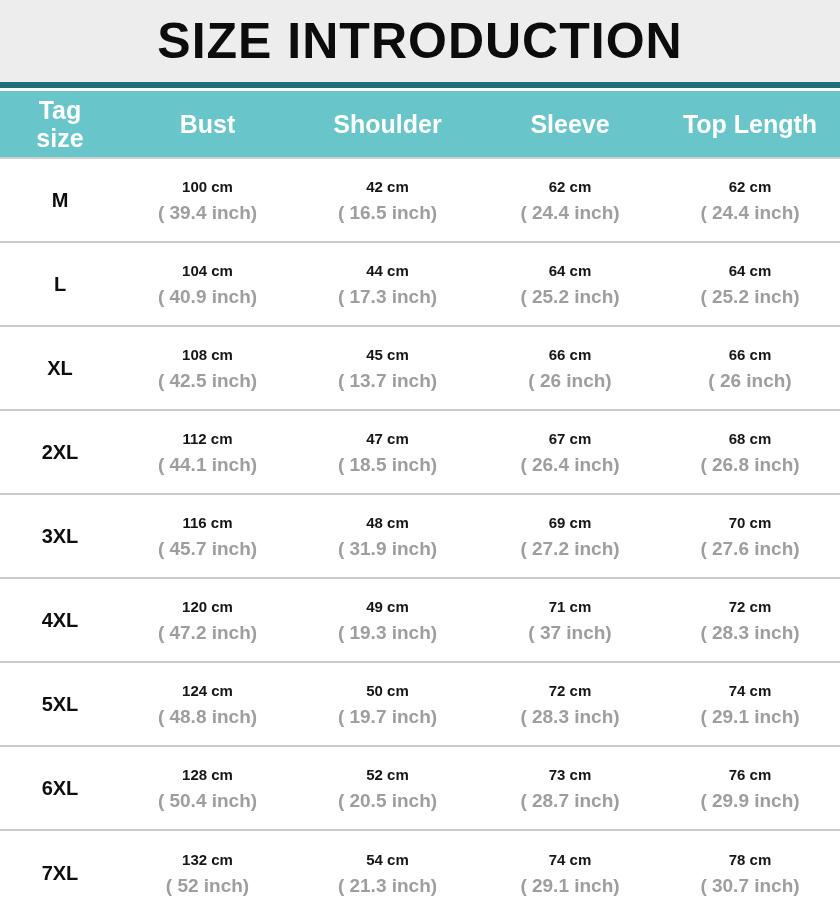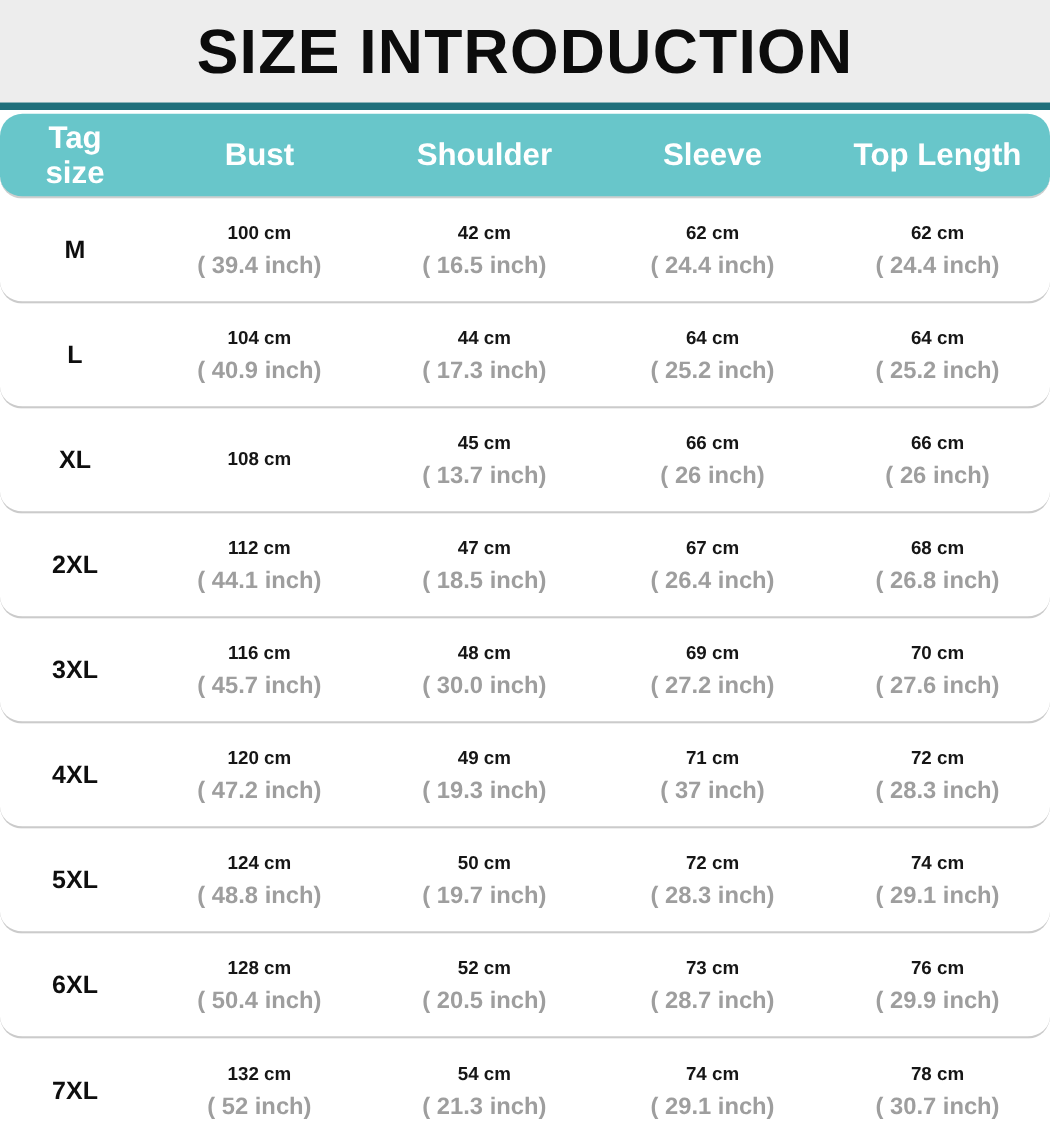--- a/index.html
+++ b/index.html
@@ -29,21 +29,20 @@
 
   
   .stripe-dark { height: 6px; background: #1f6f7b; }
   .stripe-gap  { height: 3px; background: #ffffff; }
 
   
   .grid-row {
     display: grid;
     grid-template-columns: 120px 175px 185px 180px 180px;
     width: 100%;
-    border-radius: 18px;
   }
 
   
   .table-header {
     background: #68c6ca;
     height: 66px;
     align-items: center;
     border-bottom: 2px solid #cfcfcf;
     height: 68px;
   }
@@ -151,20 +150,21 @@
       <div class="inch">( 25.2 inch)</div>
     </div>
   </div>
 
   <div class="grid-row row">
     <div class="cell">
       <span class="size-label">XL</span>
     </div>
     <div class="cell">
       <div class="cm">108 cm</div>
+      <div class="inch">( 42.5 inch)</div>
     </div>
     <div class="cell">
       <div class="cm">45 cm</div>
       <div class="inch">( 13.7 inch)</div>
     </div>
     <div class="cell">
       <div class="cm">66 cm</div>
       <div class="inch">( 26 inch)</div>
     </div>
     <div class="cell">
@@ -198,21 +198,21 @@
   <div class="grid-row row">
     <div class="cell">
       <span class="size-label">3XL</span>
     </div>
     <div class="cell">
       <div class="cm">116 cm</div>
       <div class="inch">( 45.7 inch)</div>
     </div>
     <div class="cell">
       <div class="cm">48 cm</div>
-      <div class="inch">( 30.0 inch)</div>
+      <div class="inch">( 31.9 inch)</div>
     </div>
     <div class="cell">
       <div class="cm">69 cm</div>
       <div class="inch">( 27.2 inch)</div>
     </div>
     <div class="cell">
       <div class="cm">70 cm</div>
       <div class="inch">( 27.6 inch)</div>
     </div>
   </div>

